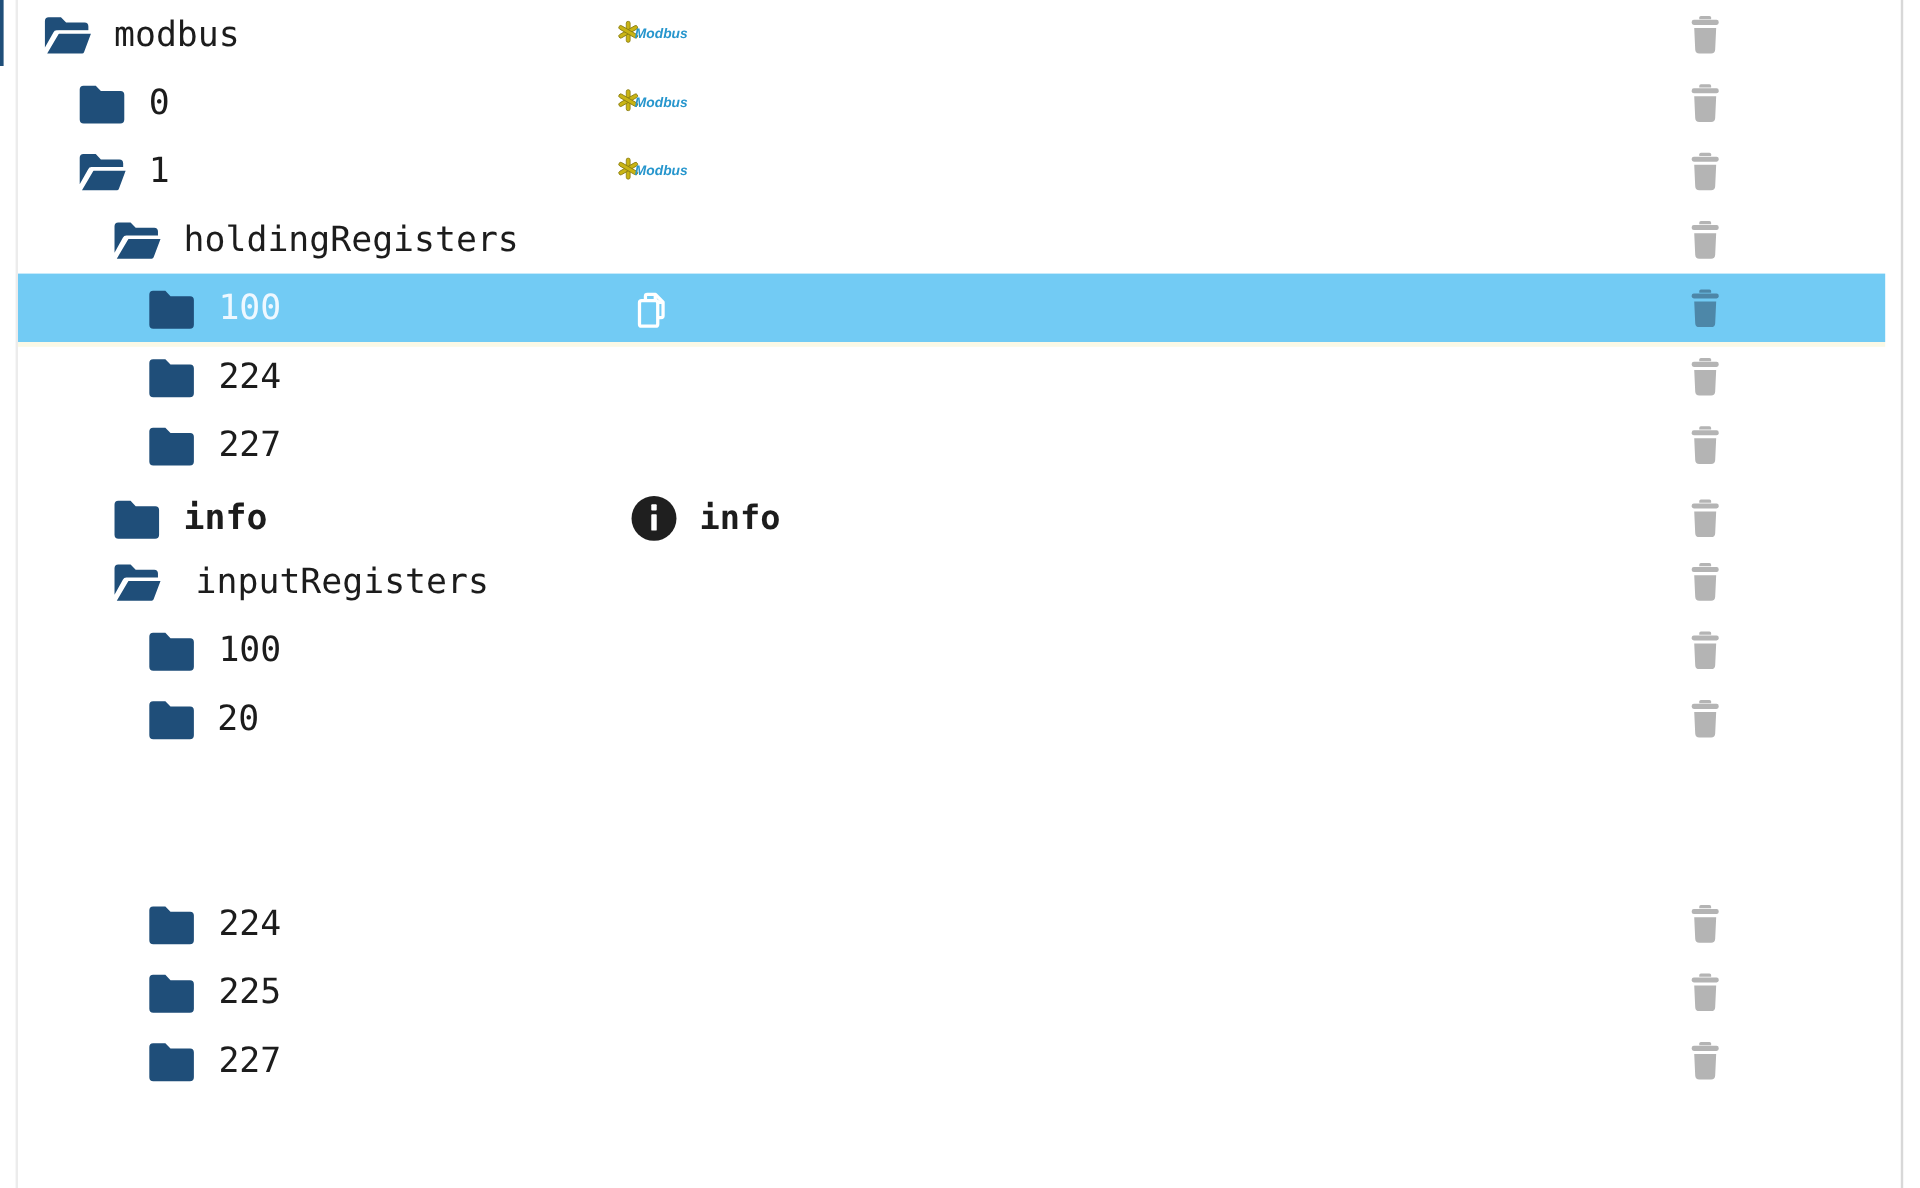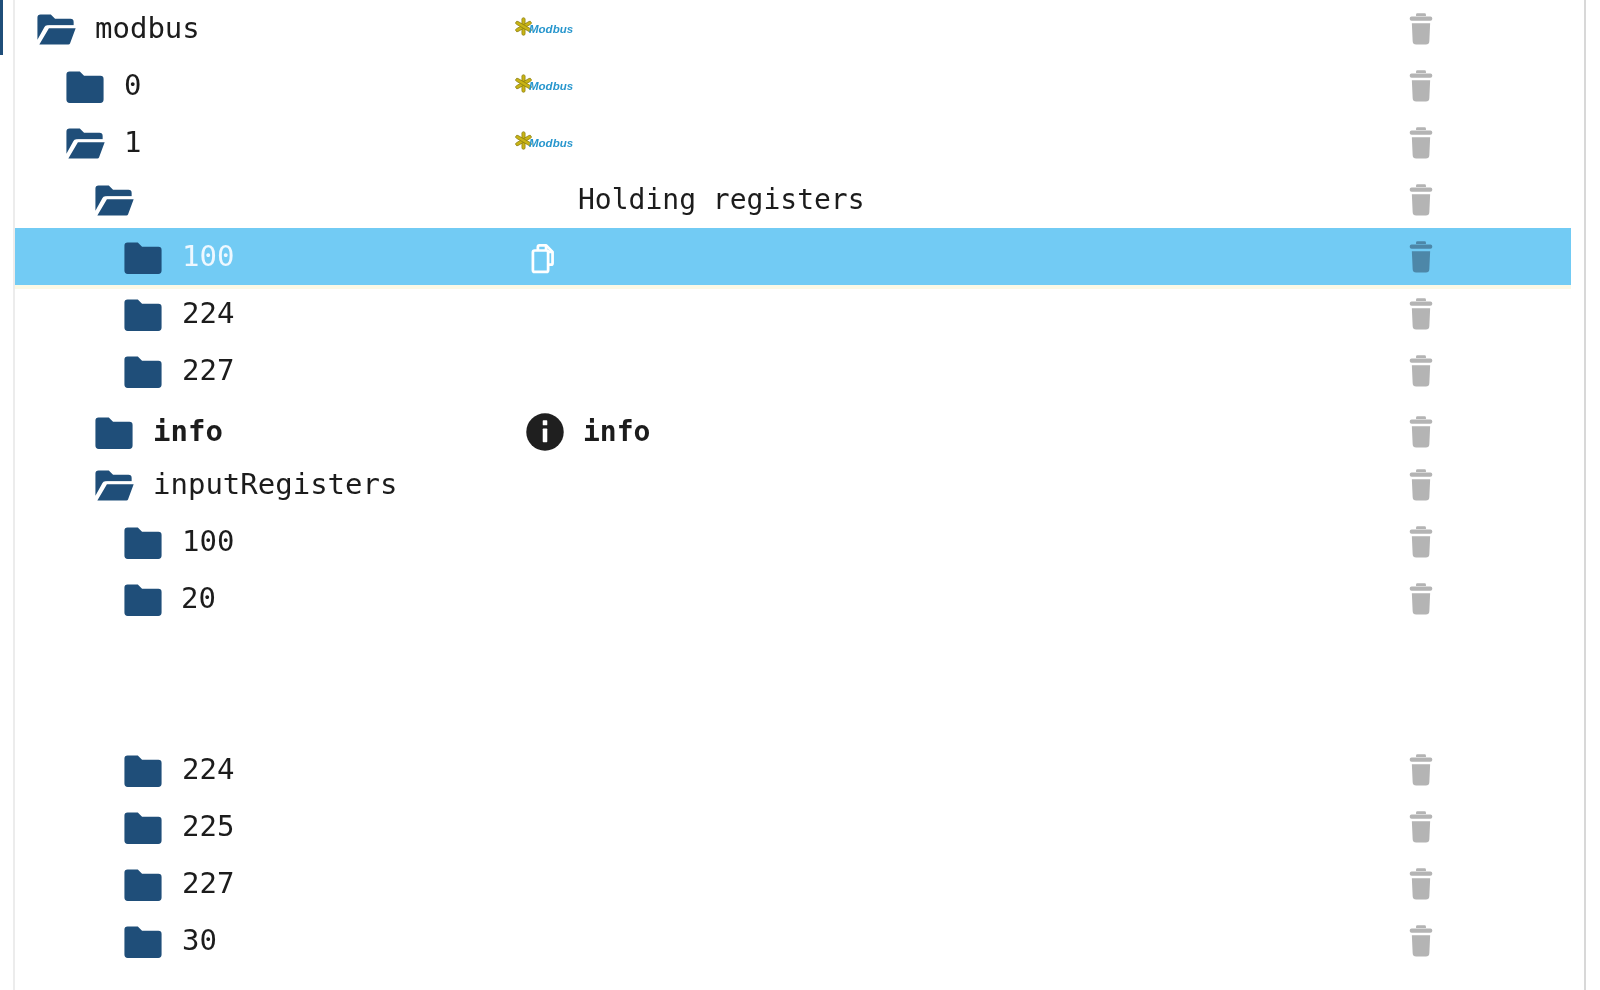--- a/index.html
+++ b/index.html
@@ -121,21 +121,21 @@
               <path d="M3.9 8.2 h12.2 l-.55 12 q-.1 2.2-2.3 2.2 H6.75 q-2.2 0-2.3-2.2 Z"></path>
             </svg></span></button>
       </div>
       <div class="row" style="top: 171px;">
         <span class="folder" style="left:91px">
           <svg viewBox="0 0 24 21">
             <path d="M2 16.5 V4.6 Q2 2.9 3.7 2.9 h5.5 l2.3 2.4 h8.3 q1.7 0 1.7 1.7 v1.7 H7.3 q-1.1 0-1.5 1 L2 16.5 Z"></path>
             <path class="flap" d="M7.4 10.3 q.25-.65 .95-.65 h14.4 q.85 0 .55 .85 l-3.1 8.3 q-.4 1.05-1.5 1.05 H3.2 q-1.15 0-.85-.95 Z"></path>
           </svg>
         </span>
-        <span class="desc">Holding registers</span>
+        <span class="name" style="left:153px">holdingRegisters</span>
         <button class="delete-btn"><span><svg viewBox="0 0 20 24">
               <path d="M7.6 1.5 h4.8 q.9 0 .9 .9 v.9 H6.7 v-.9 q0-.9 .9-.9 Z"></path>
               <rect x="2.5" y="3.7" width="15" height="2.8" rx="1.2"></rect>
               <path d="M3.9 8.2 h12.2 l-.55 12 q-.1 2.2-2.3 2.2 H6.75 q-2.2 0-2.3-2.2 Z"></path>
             </svg></span></button>
       </div>
       <div class="row selected" style="top: 228px;">
         <div class="selbg"></div>
         <span class="folder" style="left:120px">
           <svg viewBox="0 0 24 21">
@@ -199,21 +199,21 @@
               <path d="M3.9 8.2 h12.2 l-.55 12 q-.1 2.2-2.3 2.2 H6.75 q-2.2 0-2.3-2.2 Z"></path>
             </svg></span></button>
       </div>
       <div class="row" style="top: 456px;">
         <span class="folder" style="left:91px">
           <svg viewBox="0 0 24 21">
             <path d="M2 16.5 V4.6 Q2 2.9 3.7 2.9 h5.5 l2.3 2.4 h8.3 q1.7 0 1.7 1.7 v1.7 H7.3 q-1.1 0-1.5 1 L2 16.5 Z"></path>
             <path class="flap" d="M7.4 10.3 q.25-.65 .95-.65 h14.4 q.85 0 .55 .85 l-3.1 8.3 q-.4 1.05-1.5 1.05 H3.2 q-1.15 0-.85-.95 Z"></path>
           </svg>
         </span>
-        <span class="name" style="left:153px">inputRegisters</span>
+        <span class="name" style="left:163px">inputRegisters</span>
         <button class="delete-btn"><span><svg viewBox="0 0 20 24">
               <path d="M7.6 1.5 h4.8 q.9 0 .9 .9 v.9 H6.7 v-.9 q0-.9 .9-.9 Z"></path>
               <rect x="2.5" y="3.7" width="15" height="2.8" rx="1.2"></rect>
               <path d="M3.9 8.2 h12.2 l-.55 12 q-.1 2.2-2.3 2.2 H6.75 q-2.2 0-2.3-2.2 Z"></path>
             </svg></span></button>
       </div>
       <div class="row" style="top: 513px;">
         <span class="folder" style="left:120px">
           <svg viewBox="0 0 24 21">
             <path d="M2 18.1 V4.6 Q2 2.9 3.7 2.9 h5.5 l2.3 2.4 h8.8 Q22 5.3 22 7 v11.1 q0 1.8-1.8 1.8 H3.8 Q2 19.9 2 18.1 Z"></path>
@@ -265,33 +265,20 @@
               <path d="M3.9 8.2 h12.2 l-.55 12 q-.1 2.2-2.3 2.2 H6.75 q-2.2 0-2.3-2.2 Z"></path>
             </svg></span></button>
       </div>
       <div class="row" style="top: 855px;">
         <span class="folder" style="left:120px">
           <svg viewBox="0 0 24 21">
             <path d="M2 18.1 V4.6 Q2 2.9 3.7 2.9 h5.5 l2.3 2.4 h8.8 Q22 5.3 22 7 v11.1 q0 1.8-1.8 1.8 H3.8 Q2 19.9 2 18.1 Z"></path>
           </svg>
         </span>
         <span class="name" style="left:182px">227</span>
-        <button class="delete-btn"><span><svg viewBox="0 0 20 24">
-              <path d="M7.6 1.5 h4.8 q.9 0 .9 .9 v.9 H6.7 v-.9 q0-.9 .9-.9 Z"></path>
-              <rect x="2.5" y="3.7" width="15" height="2.8" rx="1.2"></rect>
-              <path d="M3.9 8.2 h12.2 l-.55 12 q-.1 2.2-2.3 2.2 H6.75 q-2.2 0-2.3-2.2 Z"></path>
-            </svg></span></button>
-      </div>
-      <div class="row" style="top: 912px;">
-        <span class="folder" style="left:120px">
-          <svg viewBox="0 0 24 21">
-            <path d="M2 18.1 V4.6 Q2 2.9 3.7 2.9 h5.5 l2.3 2.4 h8.8 Q22 5.3 22 7 v11.1 q0 1.8-1.8 1.8 H3.8 Q2 19.9 2 18.1 Z"></path>
-          </svg>
-        </span>
-        <span class="name" style="left:182px">30</span>
         <button class="delete-btn"><span><svg viewBox="0 0 20 24">
               <path d="M7.6 1.5 h4.8 q.9 0 .9 .9 v.9 H6.7 v-.9 q0-.9 .9-.9 Z"></path>
               <rect x="2.5" y="3.7" width="15" height="2.8" rx="1.2"></rect>
               <path d="M3.9 8.2 h12.2 l-.55 12 q-.1 2.2-2.3 2.2 H6.75 q-2.2 0-2.3-2.2 Z"></path>
             </svg></span></button>
       </div>
     </div>
   <div class="under-selection-line"></div>
   <div class="left-guide"></div>
   <div class="right-border"></div>

